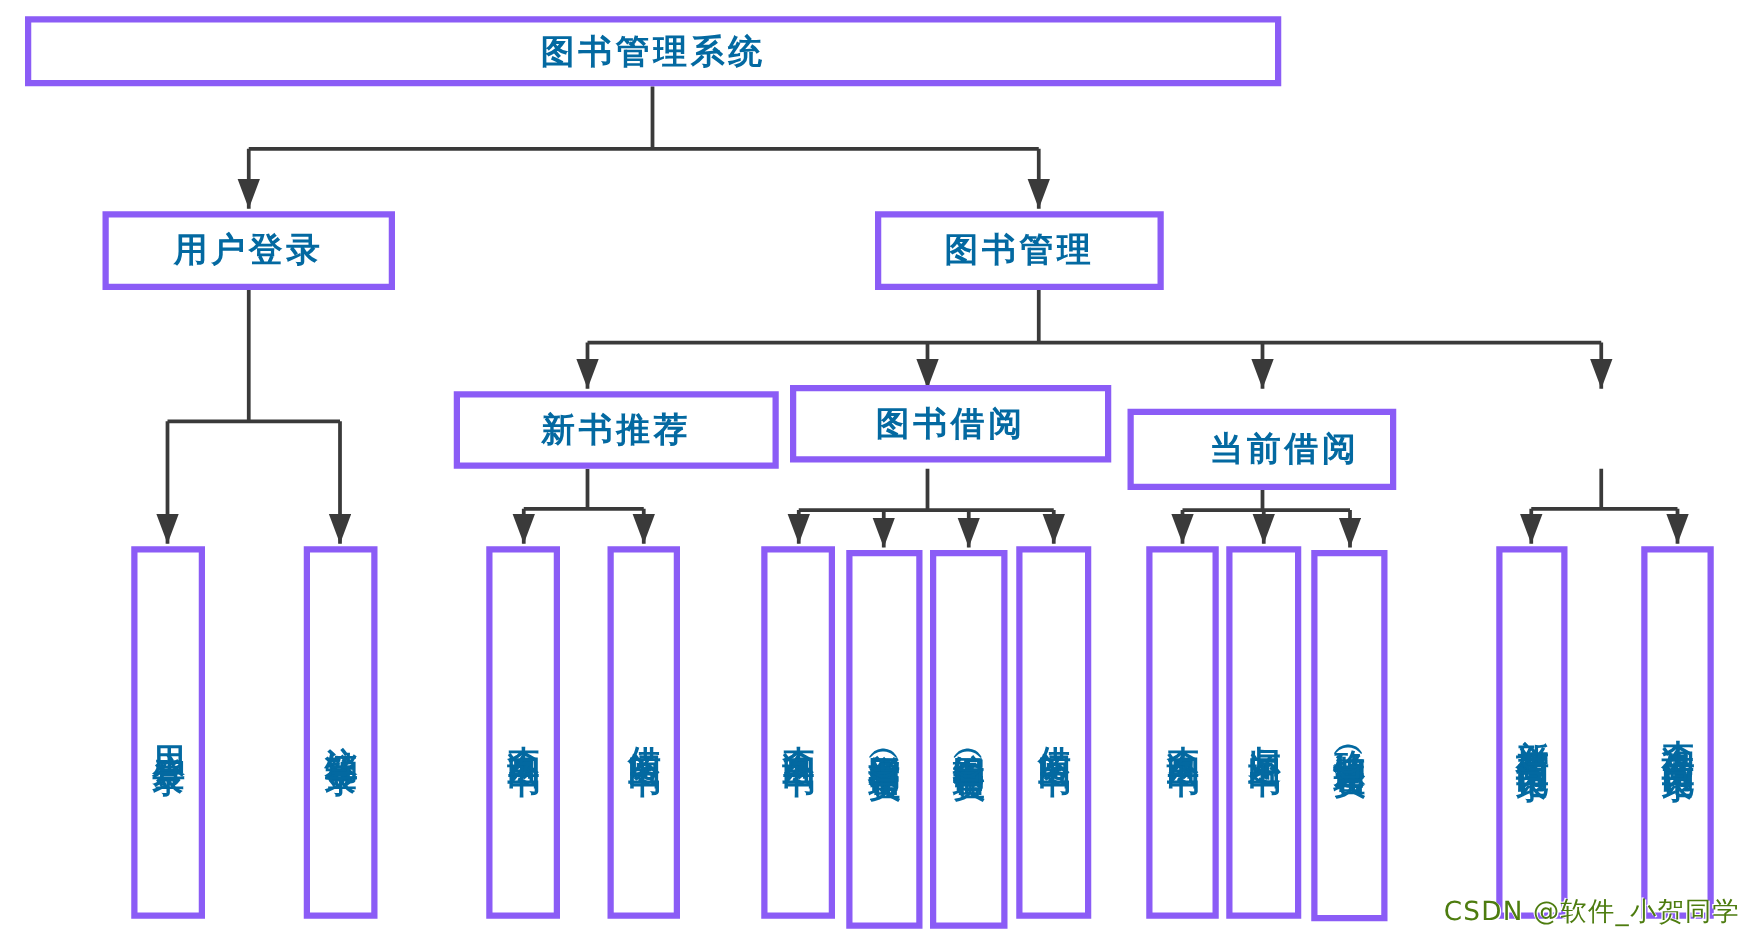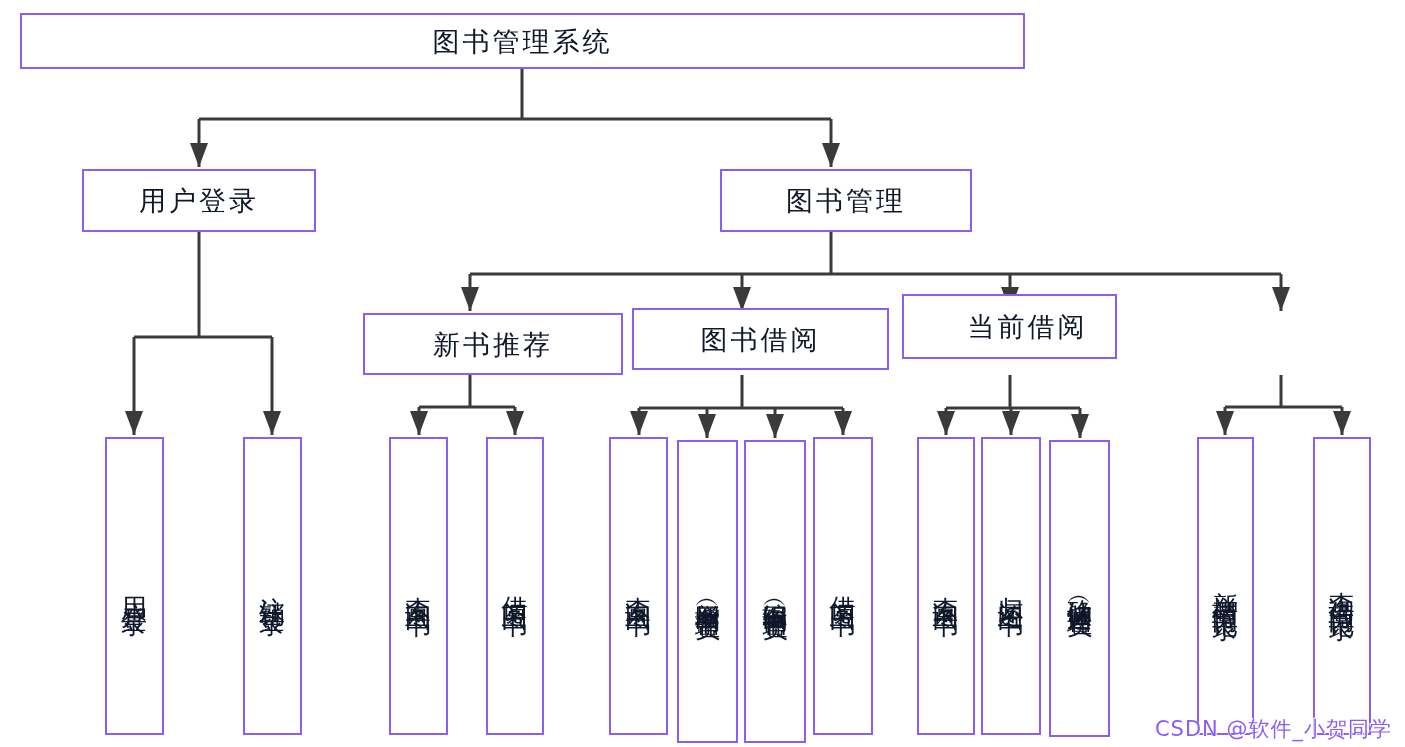--- a/index.html
+++ b/index.html
@@ -24,27 +24,28 @@
   svg.connectors path.bus,
   svg.connectors line.arrowline {
     stroke: #3a3a3a;
     stroke-width: 3;
     fill: none;
   }
   .node {
     position: absolute;
     box-sizing: border-box;
     background: #ffffff;
-    border: 2px solid #8b5cf6;
-    color: #0f172a;
+    border: 5px solid #8b5cf6;
+    color: #0369a1;
     display: flex;
     align-items: center;
     justify-content: center;
     z-index: 2;
     text-align: center;
+    font-weight: bold;
   }
   .hlabel span {
     font-size: 27px;
     letter-spacing: 3px;
     white-space: nowrap;
     line-height: 1;
   }
   .leaf span {
     writing-mode: vertical-lr;
     text-orientation: mixed;
@@ -56,21 +57,21 @@
   .leaf.long span {
     letter-spacing: 2px;
     font-size: 25px;
   }
   .watermark {
     position: absolute;
     right: 13px;
     bottom: 4px;
     z-index: 5;
     font-size: 21px;
-    color: #8b5cf6;
+    color: #4d7c0f;
     letter-spacing: 1px;
     white-space: nowrap;
     text-shadow: 1px 1px 0 #ffffff, -1px -1px 0 #ffffff;
   }
 </style>
 </head>
 <body>
 
 <div class="canvas">
 
@@ -116,31 +117,31 @@
     <line class="arrowline" x1="1342" y1="407" x2="1342" y2="435" marker-end="url(#arrow)"></line>
   </svg>
 
   <div class="node hlabel" style="left:20px; top:13px; width:1005px; height:56px;">
     <span>图书管理系统</span>
   </div>
 
   <div class="node hlabel" style="left:82px; top:169px; width:234px; height:63px;">
     <span>用户登录</span>
   </div>
-  <div class="node hlabel" style="left:720px; top:169px; width:252px; height:63px;">
+  <div class="node hlabel" style="left:700px; top:169px; width:231px; height:63px;">
     <span>图书管理</span>
   </div>
 
   <div class="node hlabel" style="left:363px; top:313px; width:260px; height:62px;">
     <span>新书推荐</span>
   </div>
   <div class="node hlabel" style="left:632px; top:308px; width:257px; height:62px;">
     <span>图书借阅</span>
   </div>
-  <div class="node hlabel" style="left:902px; top:294px; width:215px; height:65px;padding-left:36px;">
+  <div class="node hlabel" style="left:902px; top:327px; width:215px; height:65px;padding-left:36px;">
     <span>当前借阅</span>
   </div>
 
   <div class="node leaf" style="left:105px; top:437px; width:59px; height:298px;">
     <span>用户登录</span>
   </div>
   <div class="node leaf" style="left:243px; top:437px; width:59px; height:298px;">
     <span>注销登录</span>
   </div>
 

